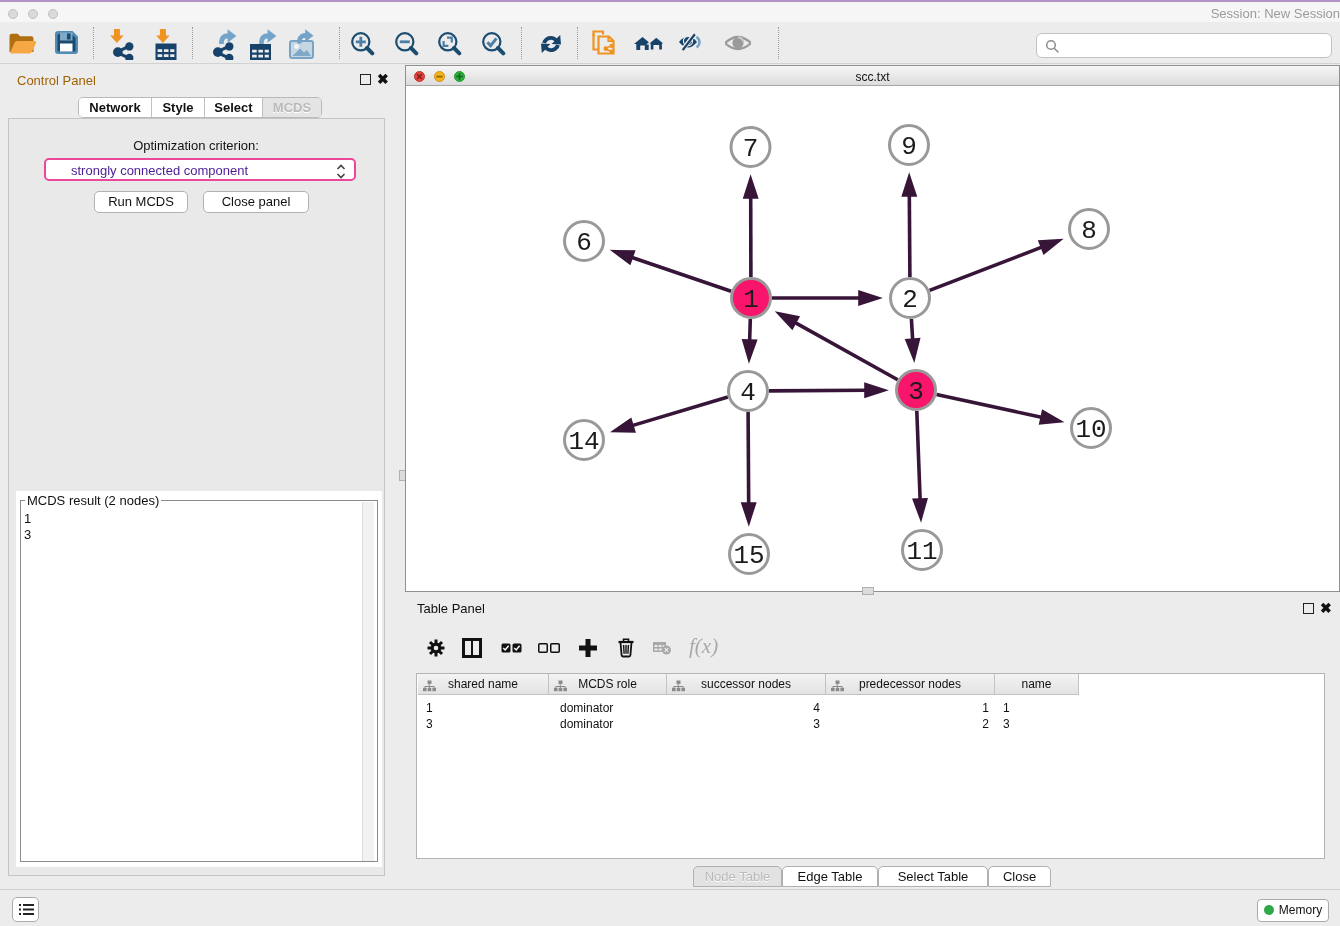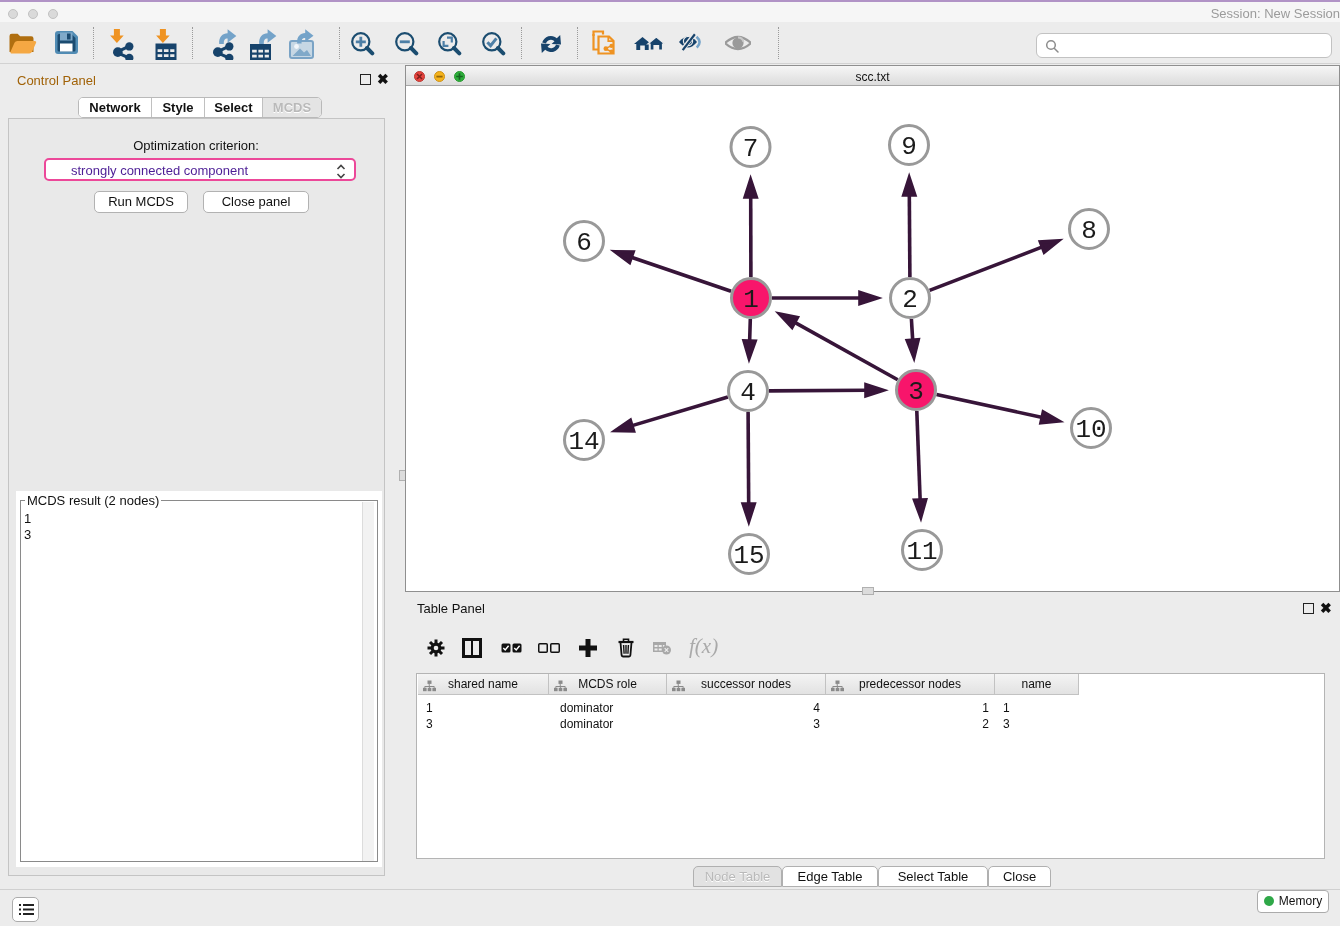--- a/index.html
+++ b/index.html
@@ -51,21 +51,21 @@
 #ttoolbar { left:12px; top:24px; width:911px; height:42px; }
 #ttable { left:11px; top:73px; width:909px; height:186px; background:#fff; border:1px solid #b4b4b4; }
 .th { position:absolute; top:0; height:21px; background:linear-gradient(#f4f4f4,#e2e2e2); border-right:1px solid #c2c2c2; border-bottom:1px solid #c2c2c2; font-size:12px; color:#111; text-align:center; line-height:20px; }
 .td { position:absolute; font-size:12px; color:#111; height:16px; line-height:16px; }
 #ttabs { left:0; top:266px; width:935px; height:21px; text-align:center; }
 .ttab { display:inline-block; height:21px; border:1px solid #b0b0b0; border-radius:5px 5px 0 0; background:#fff; font-size:13px; color:#111; line-height:19px; text-align:center; }
 .ttab.dis { background:#e2e2e2; color:#b9b9b9; text-shadow:0 1px 0 #fff; }
 
 #statusbar { left:0; top:889px; width:1340px; height:37px; background:#ececec; border-top:1px solid #d0d0d0; }
 #listbtn { left:12px; top:7px; width:27px; height:25px; background:#fff; border:1px solid #ababab; border-radius:5px; }
-#membtn { left:1257px; top:0; width:72px; height:23px; background:#fff; border:1px solid #ababab; border-radius:4px; font-size:12px; color:#111; line-height:21px; text-align:center; }
+#membtn { left:1257px; top:9px; width:72px; height:23px; background:#fff; border:1px solid #ababab; border-radius:4px; font-size:12px; color:#111; line-height:21px; text-align:center; }
 </style>
 </head>
 <body>
 <div class="abs" id="topline"></div>
 <div class="abs" id="titlebar">
   <div class="tl" style="left:8px;"></div>
   <div class="tl" style="left:28px;"></div>
   <div class="tl" style="left:48px;"></div>
   <div class="abs" id="title">Session: New Session</div>
 </div>

